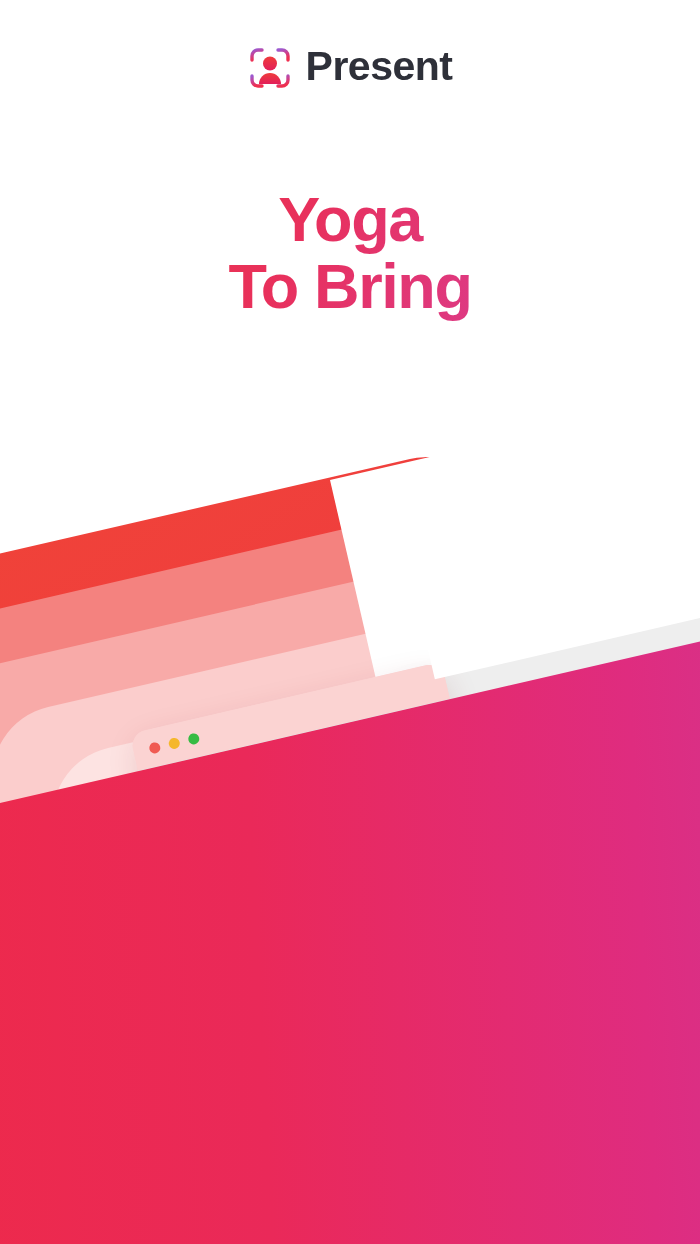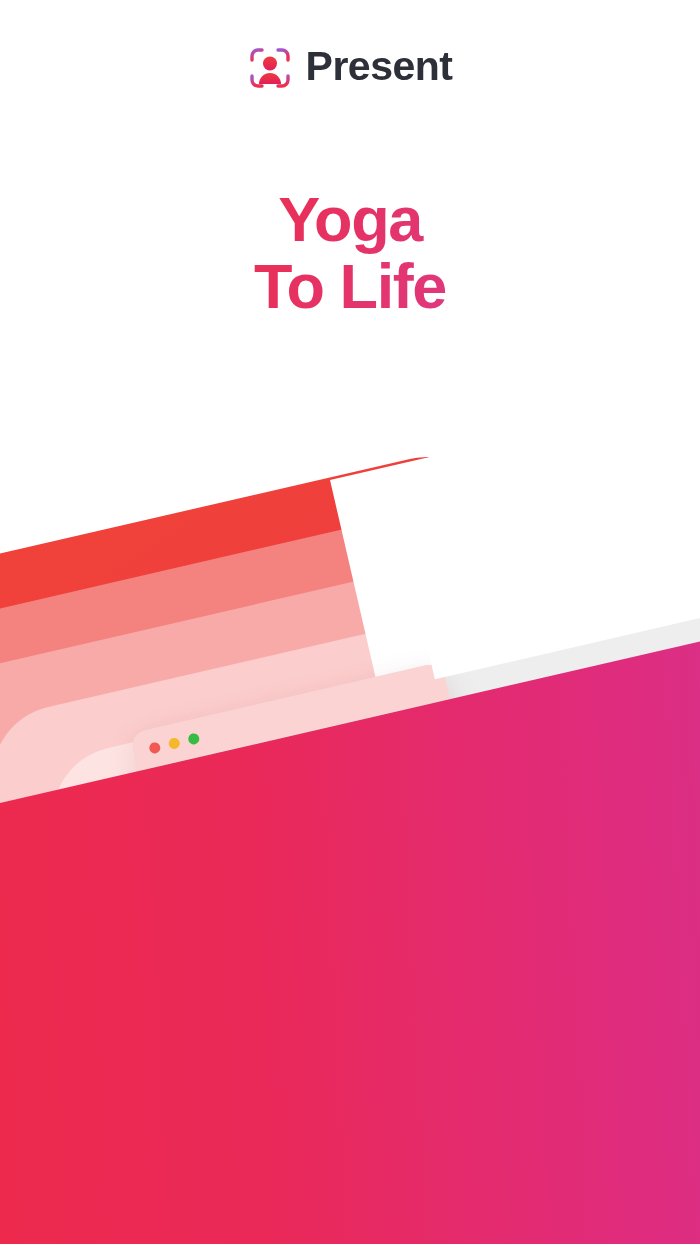--- a/index.html
+++ b/index.html
@@ -359,21 +359,21 @@
 
         <circle cx="22" cy="17.5" r="7" fill="url(#personGrad)"></circle>
         <path d="M11 38 a11 11 0 0 1 22 0 z" fill="url(#personGrad)"></path>
       </svg>
     </span>
     <span class="brand-wordmark">Present</span>
   </div>
 
   <h1 class="headline">
     <span class="hl-line">Yoga</span>
-    <span class="hl-line">To Life</span>
+    <span class="hl-line">To Bring</span>
   </h1>
 
   <div class="stage">
 
     <div class="plate plate-1"></div>
     <div class="plate plate-2"></div>
     <div class="plate plate-3"></div>
     <div class="plate plate-4"></div>
     <div class="plate plate-5"></div>
 

